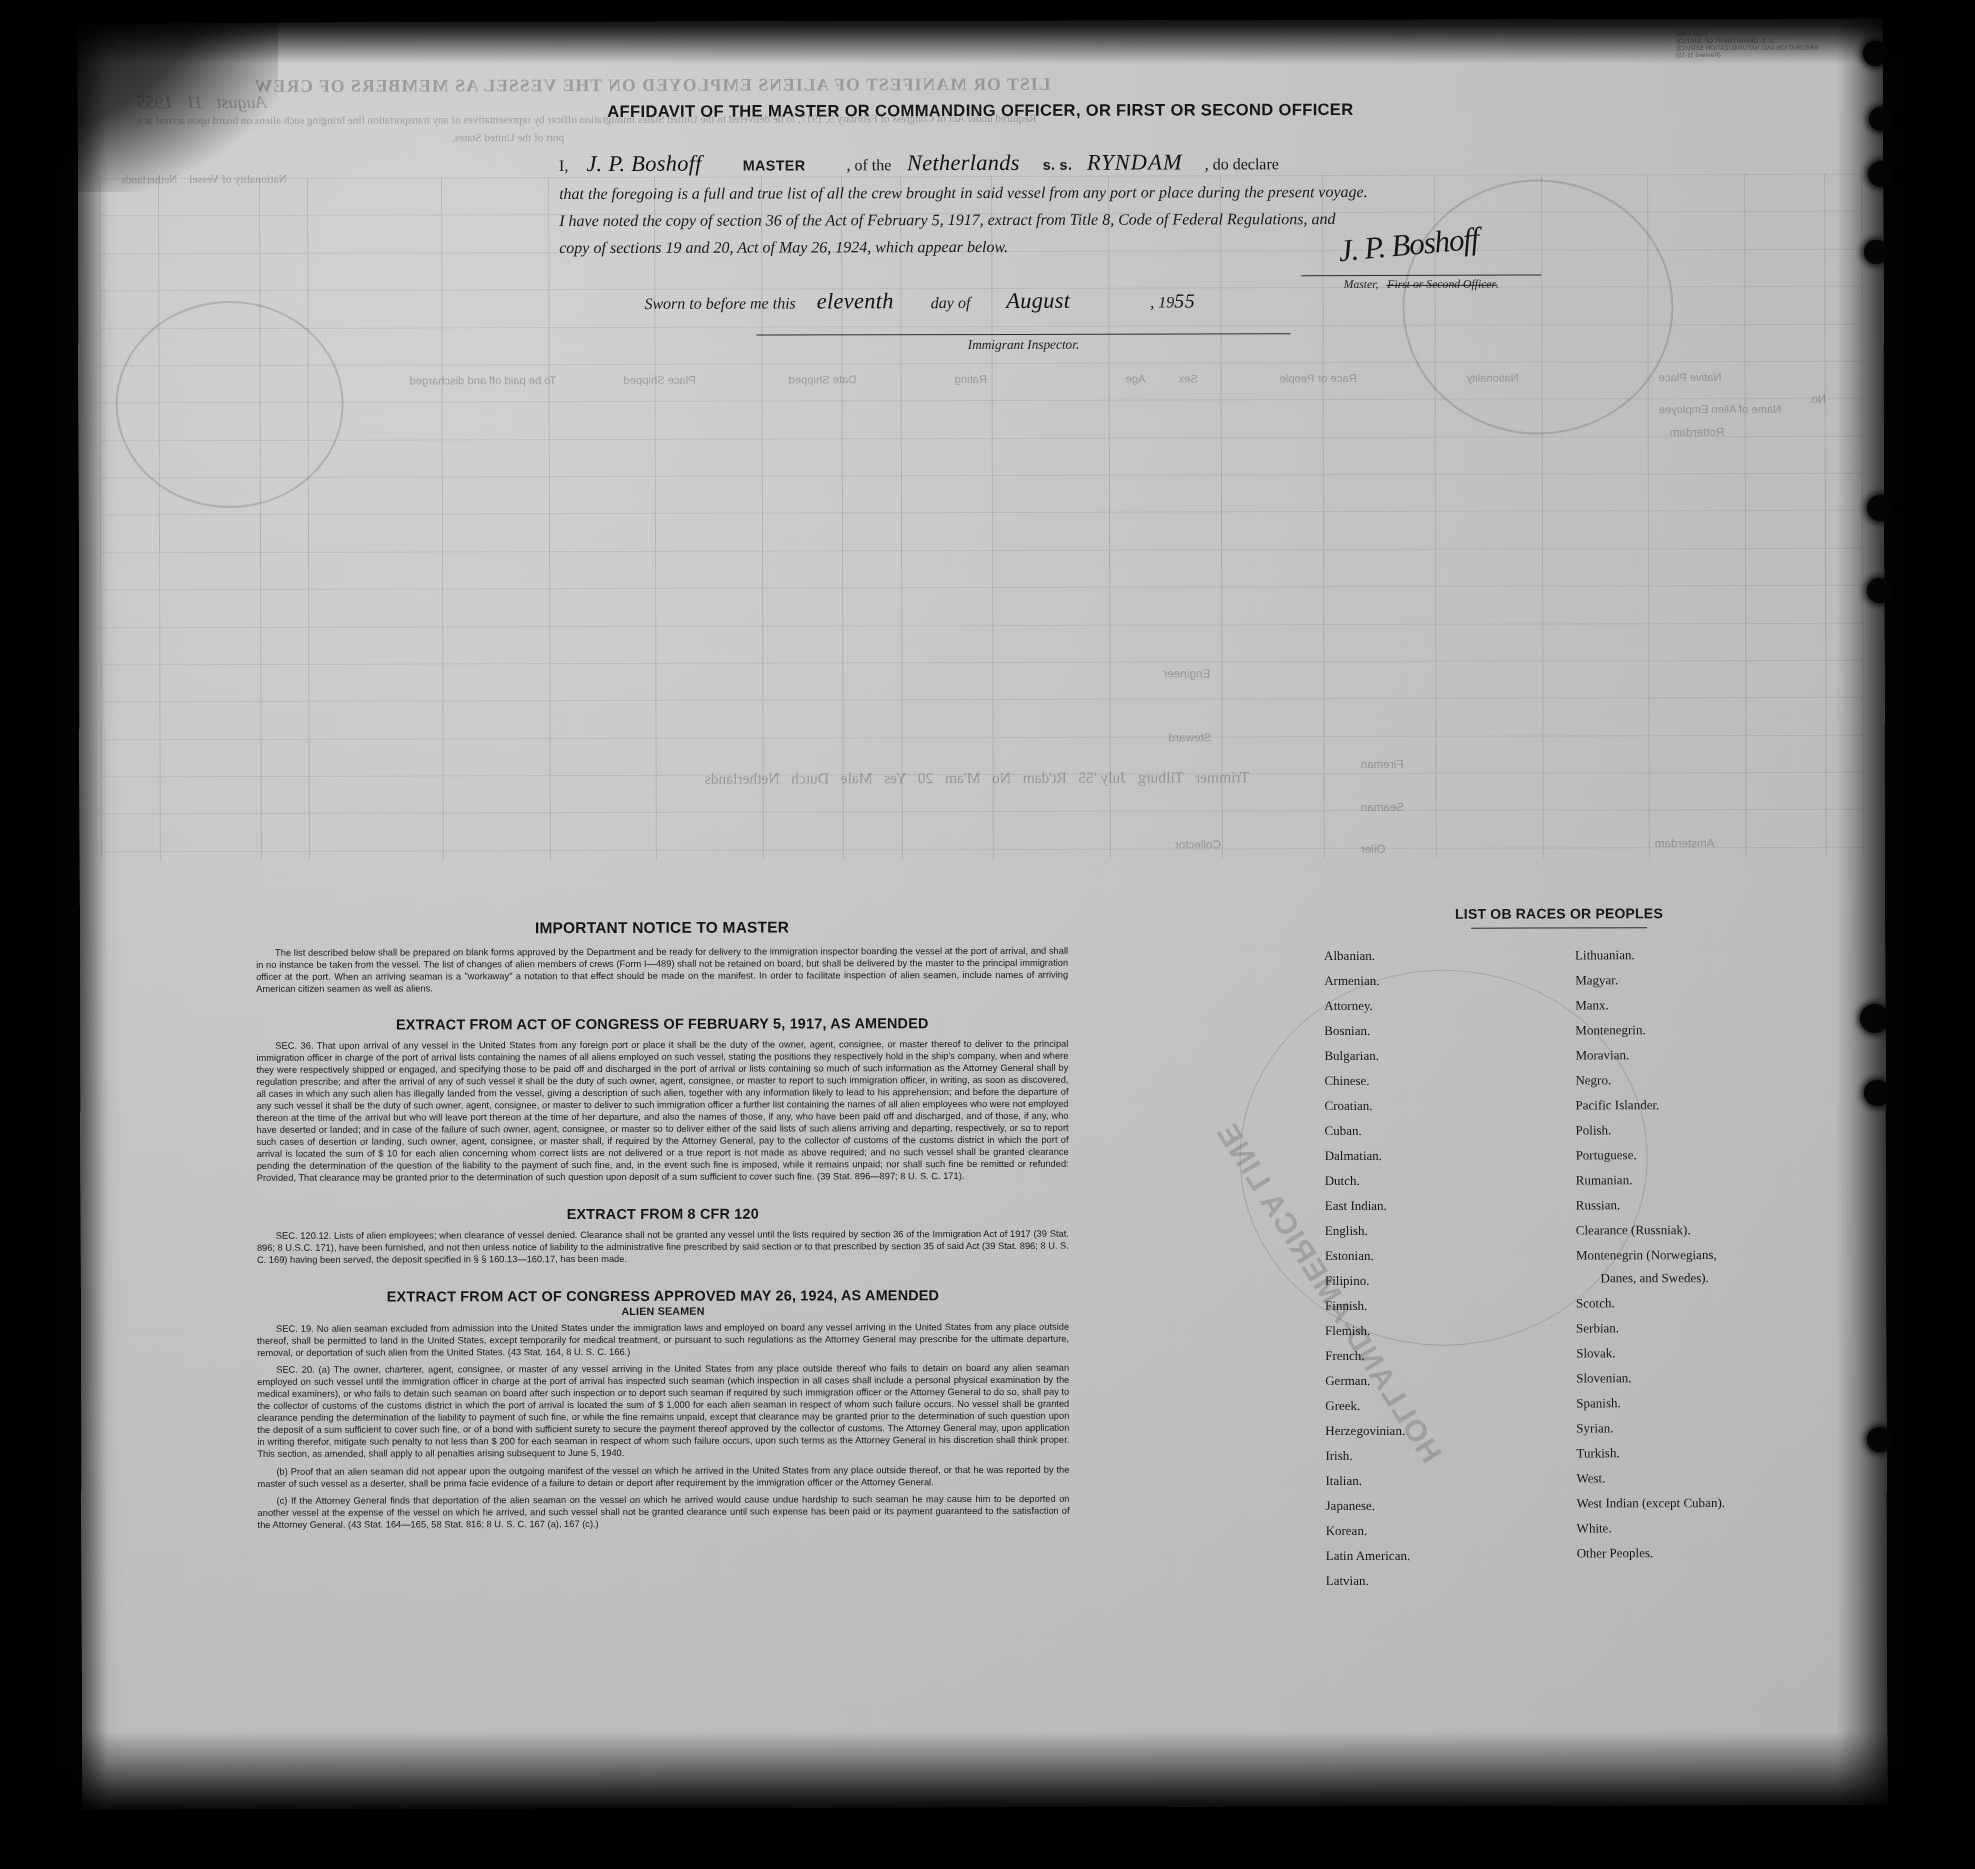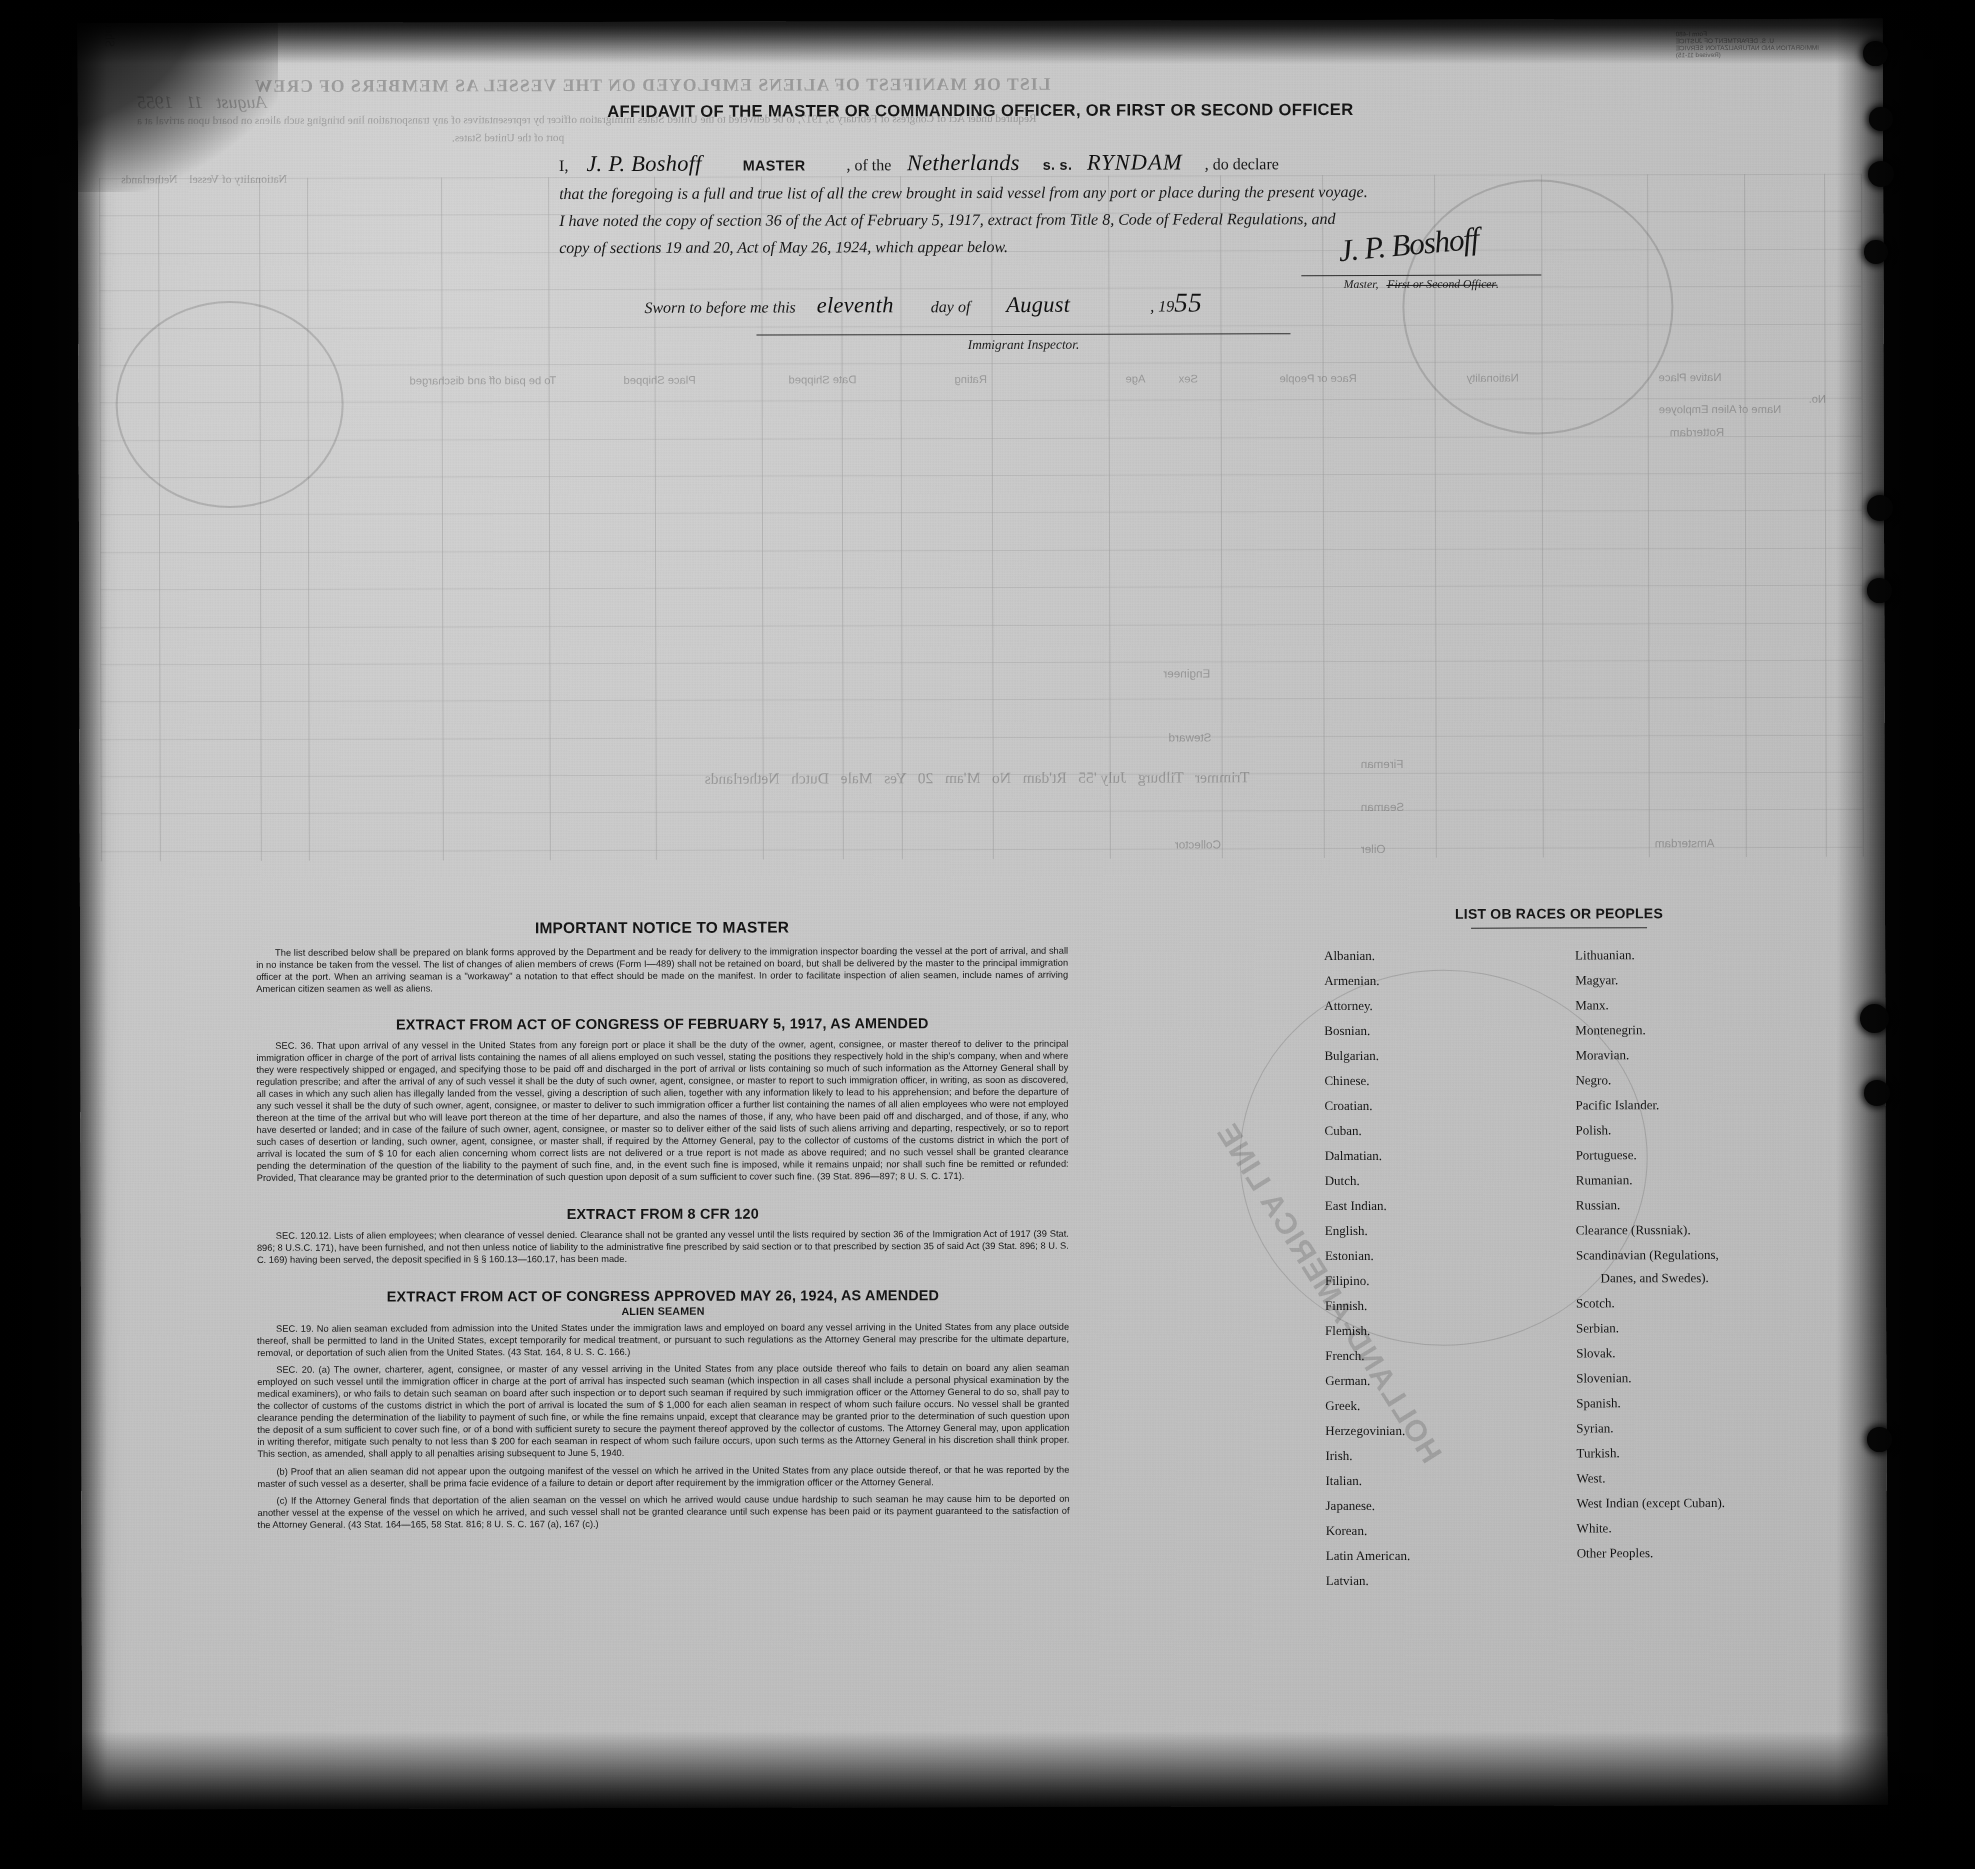--- a/index.html
+++ b/index.html
@@ -125,21 +125,21 @@
     font-style: italic;
     line-height: 27px;
     color: #171717;
   }
   #affidavit-body .lead {
     font-style: normal;
   }
   .hand {
     font-family: "Liberation Serif", serif;
     font-style: italic;
-    font-size: 27px;
+    font-size: 20px;
     color: #101010;
     letter-spacing: 0.3px;
   }
   .hand-lg { font-size: 22.4px; }
   .caps-label {
     font-family: "Liberation Sans", sans-serif;
     font-style: normal;
     font-weight: bold;
     font-size: 14.4px;
     letter-spacing: 0.3px;
@@ -502,21 +502,21 @@
           <li>Montenegrin.</li>
           <li>Moravian.</li>
           <li>Negro.</li>
           <li>Pacific Islander.</li>
           <li>Polish.</li>
           <li>Portuguese.</li>
           <li>Rumanian.</li>
           <li>Russian.</li>
           <li>Clearance (Russniak).</li>
           <li>
-            <span>Scandinavian (Regulations,</span>
+            <span>Montenegrin (Norwegians,</span>
             <span class="sub">Danes, and Swedes).</span>
           </li>
           <li>Scotch.</li>
           <li>Serbian.</li>
           <li>Slovak.</li>
           <li>Slovenian.</li>
           <li>Spanish.</li>
           <li>Syrian.</li>
           <li>Turkish.</li>
           <li>West.</li>

